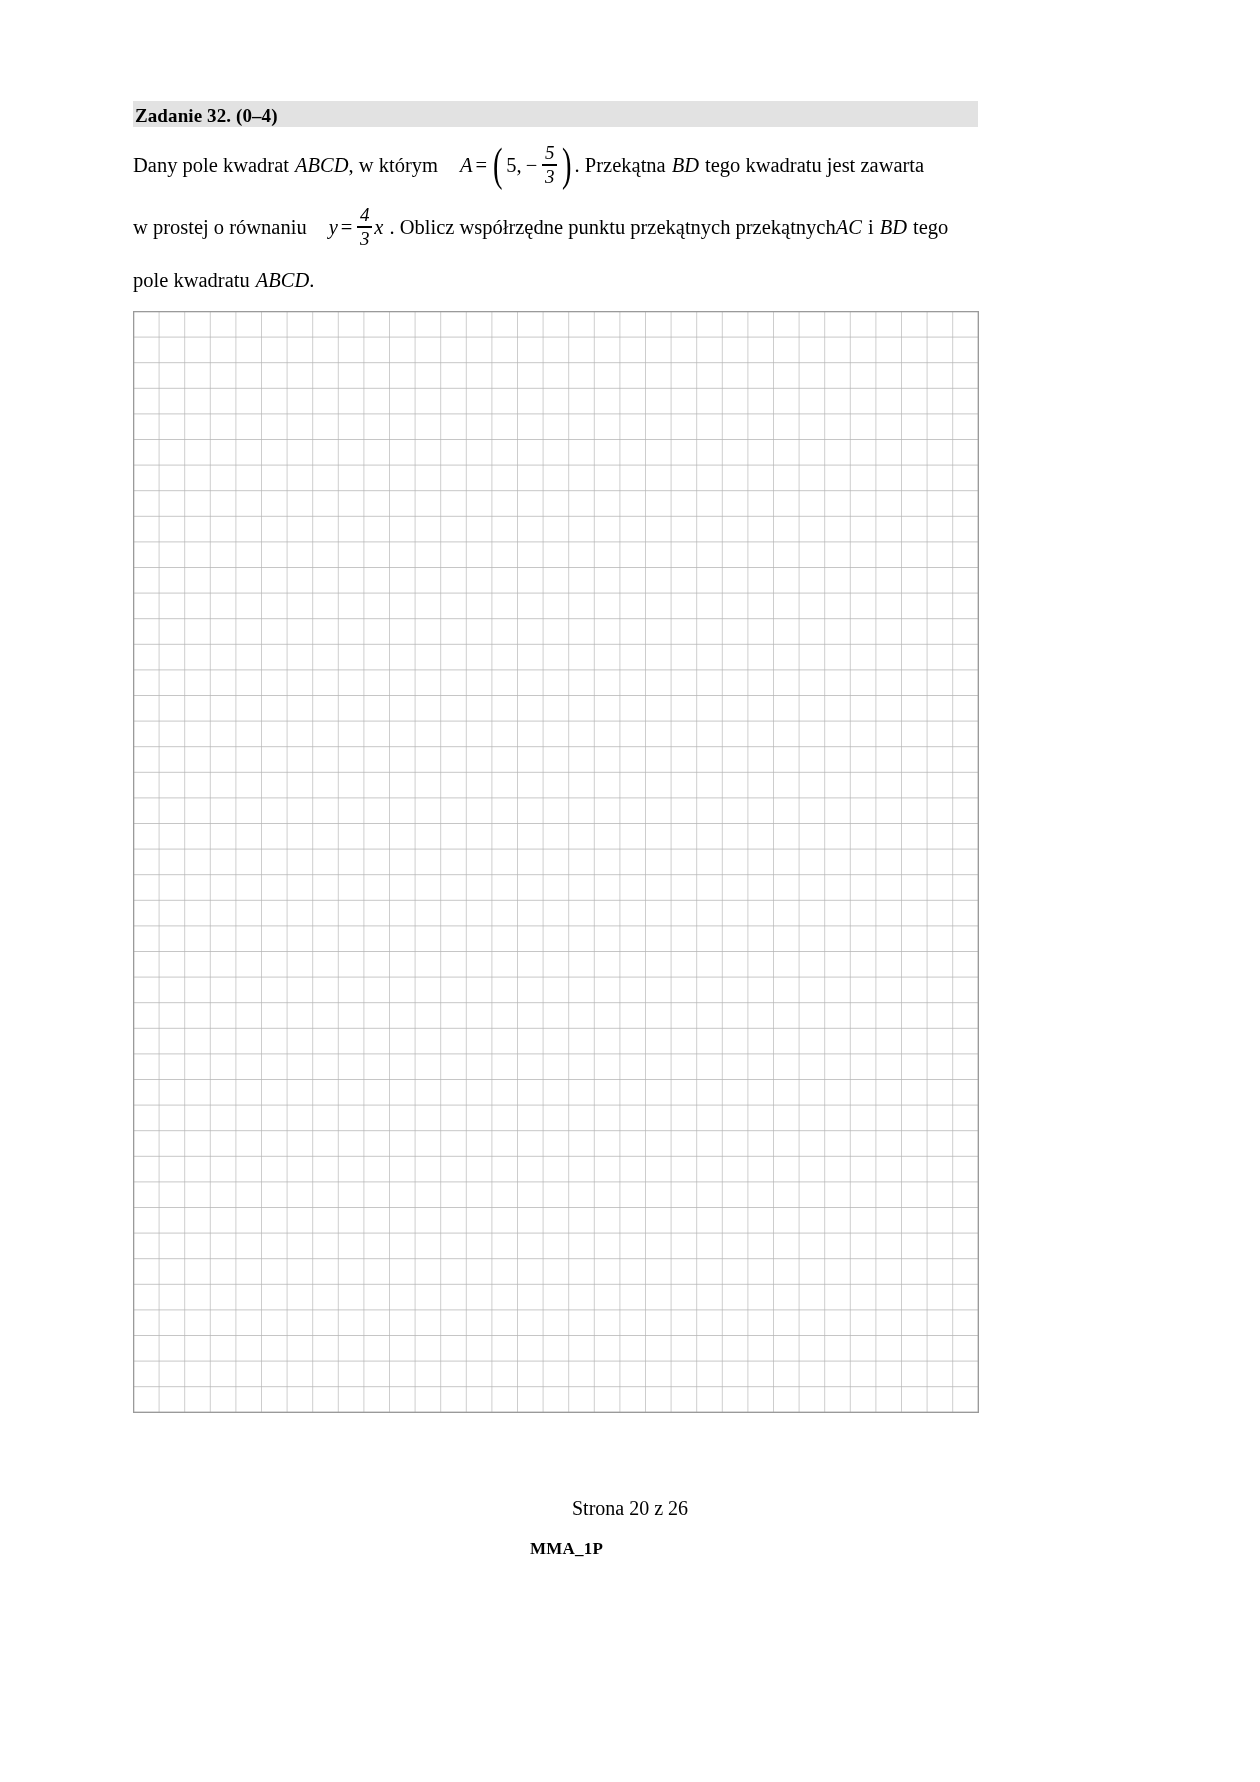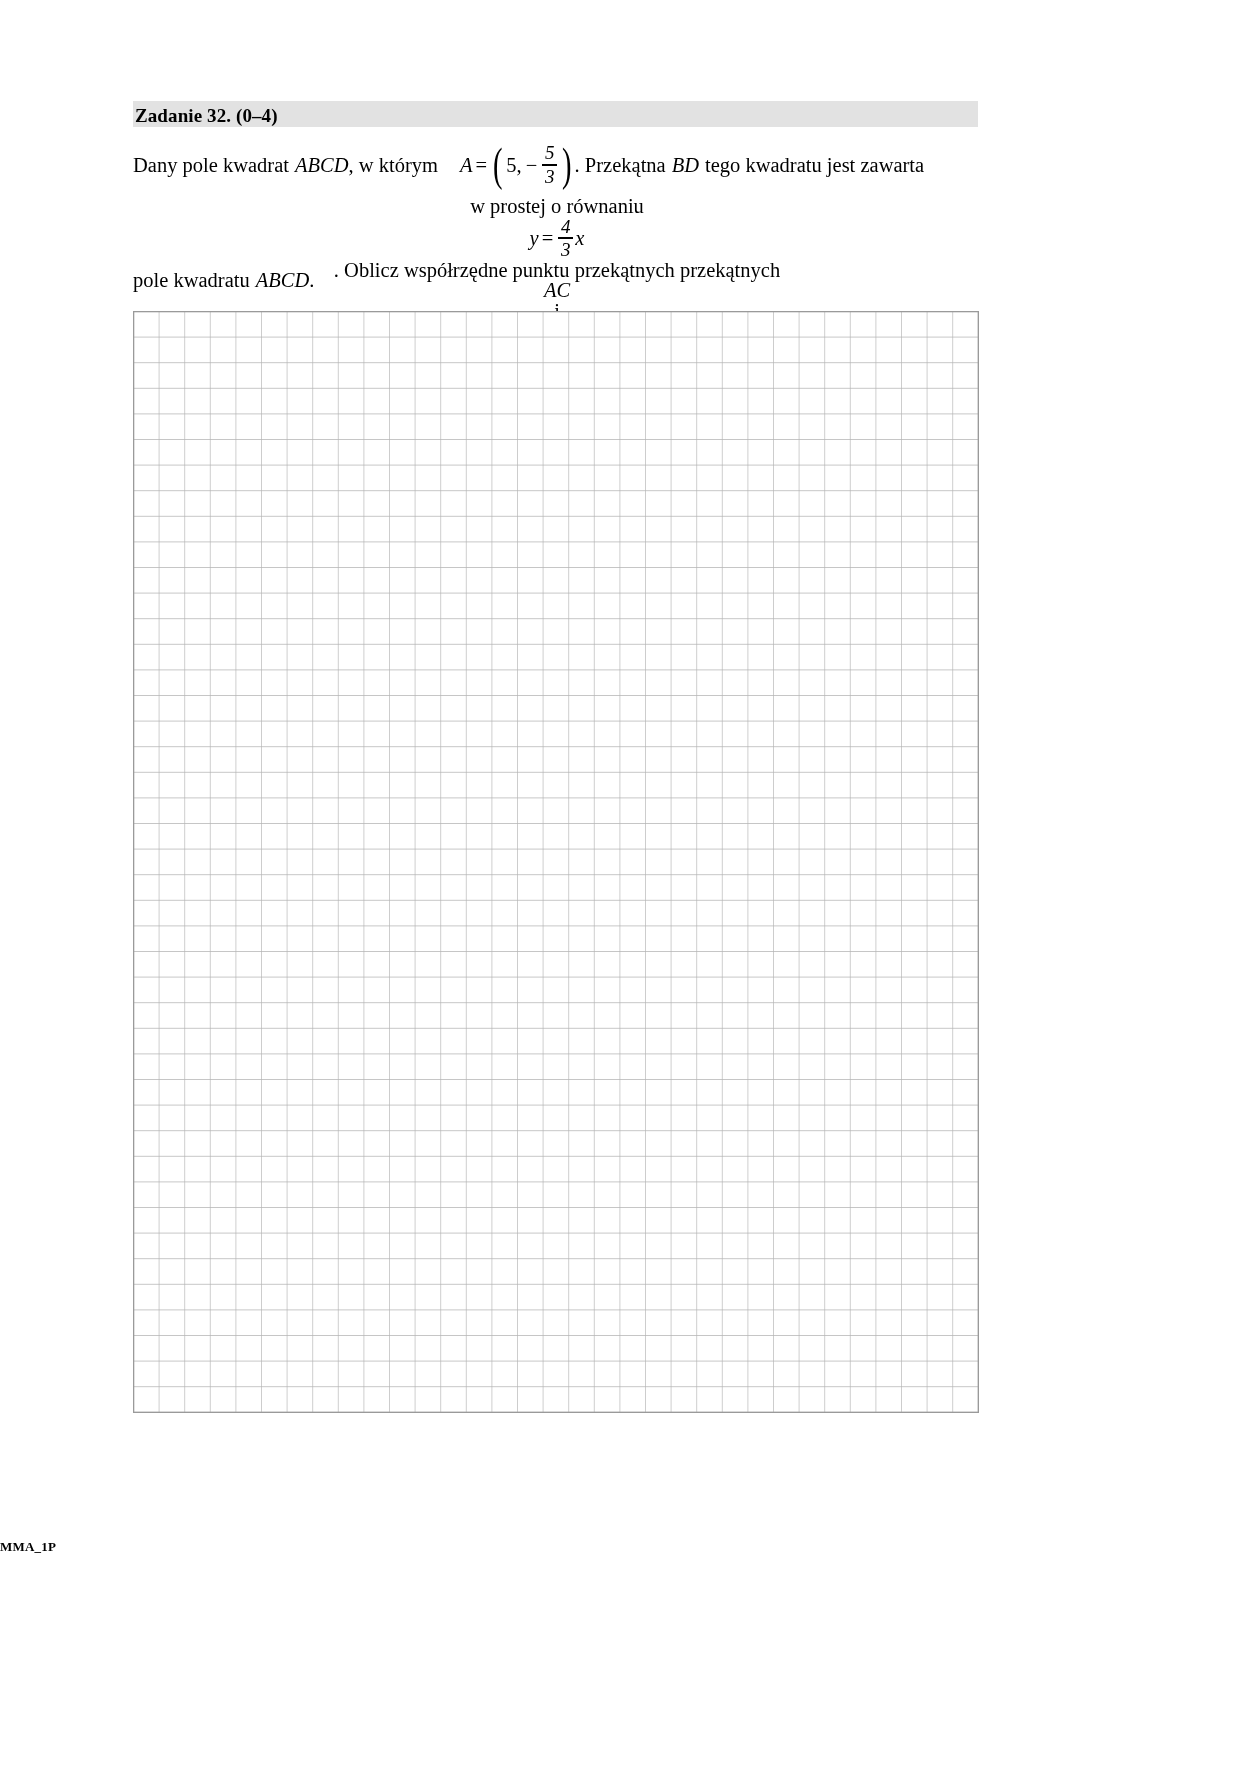--- a/index.html
+++ b/index.html
@@ -51,21 +51,21 @@
     line-height: 1.0;
   }
 
   .line {
     display: flex;
     align-items: center;
     flex-wrap: nowrap;
     white-space: nowrap;
   }
   .line1 { height: 62px; }
-  .line2 { height: 62px; flex-direction: column; }
+  .line2 { height: 62px; }
   .line3 { height: 44px; }
 
   .txt { }
   .it { font-style: italic; }
   .sp { display: inline-block; width: 6px; }
   .sp-wide { display: inline-block; width: 11px; }
 
   
   .math {
     display: inline-flex;
@@ -124,24 +124,24 @@
     top: 1497px;
     width: 1260px;
     text-align: center;
     font-size: 20px;
   }
   .footer-code {
     position: absolute;
     left: 0;
     top: 1539px;
     width: 1260px;
-    text-align: left;
+    text-align: center;
     padding-right: 127px;
     box-sizing: border-box;
-    font-size: 13px;
+    font-size: 17px;
     font-weight: bold;
     letter-spacing: 0.2px;
   }
 </style>
 </head>
 <body>
 
 <div class="page">
 
   <div class="task-header">
@@ -221,15 +221,16 @@
         <pattern id="cells" width="25.6" height="25.6" patternUnits="userSpaceOnUse">
           <path d="M 25.6 0 L 0 0 0 25.6" fill="none" stroke="#b4b4b4" stroke-width="1.3"></path>
         </pattern>
       </defs>
       <rect x="0" y="0" width="846" height="1102" fill="#ffffff"></rect>
       <rect x="0" y="0" width="846" height="1102" fill="url(#cells)"></rect>
       <rect x="0.5" y="0.5" width="845" height="1101" fill="none" stroke="#9a9a9a" stroke-width="1.6"></rect>
     </svg>
   </div>
 
+  <div class="footer-page">Strona 20 z 26</div>
   <div class="footer-code">MMA_1P</div>
 
 </div>
 
 </body></html>

